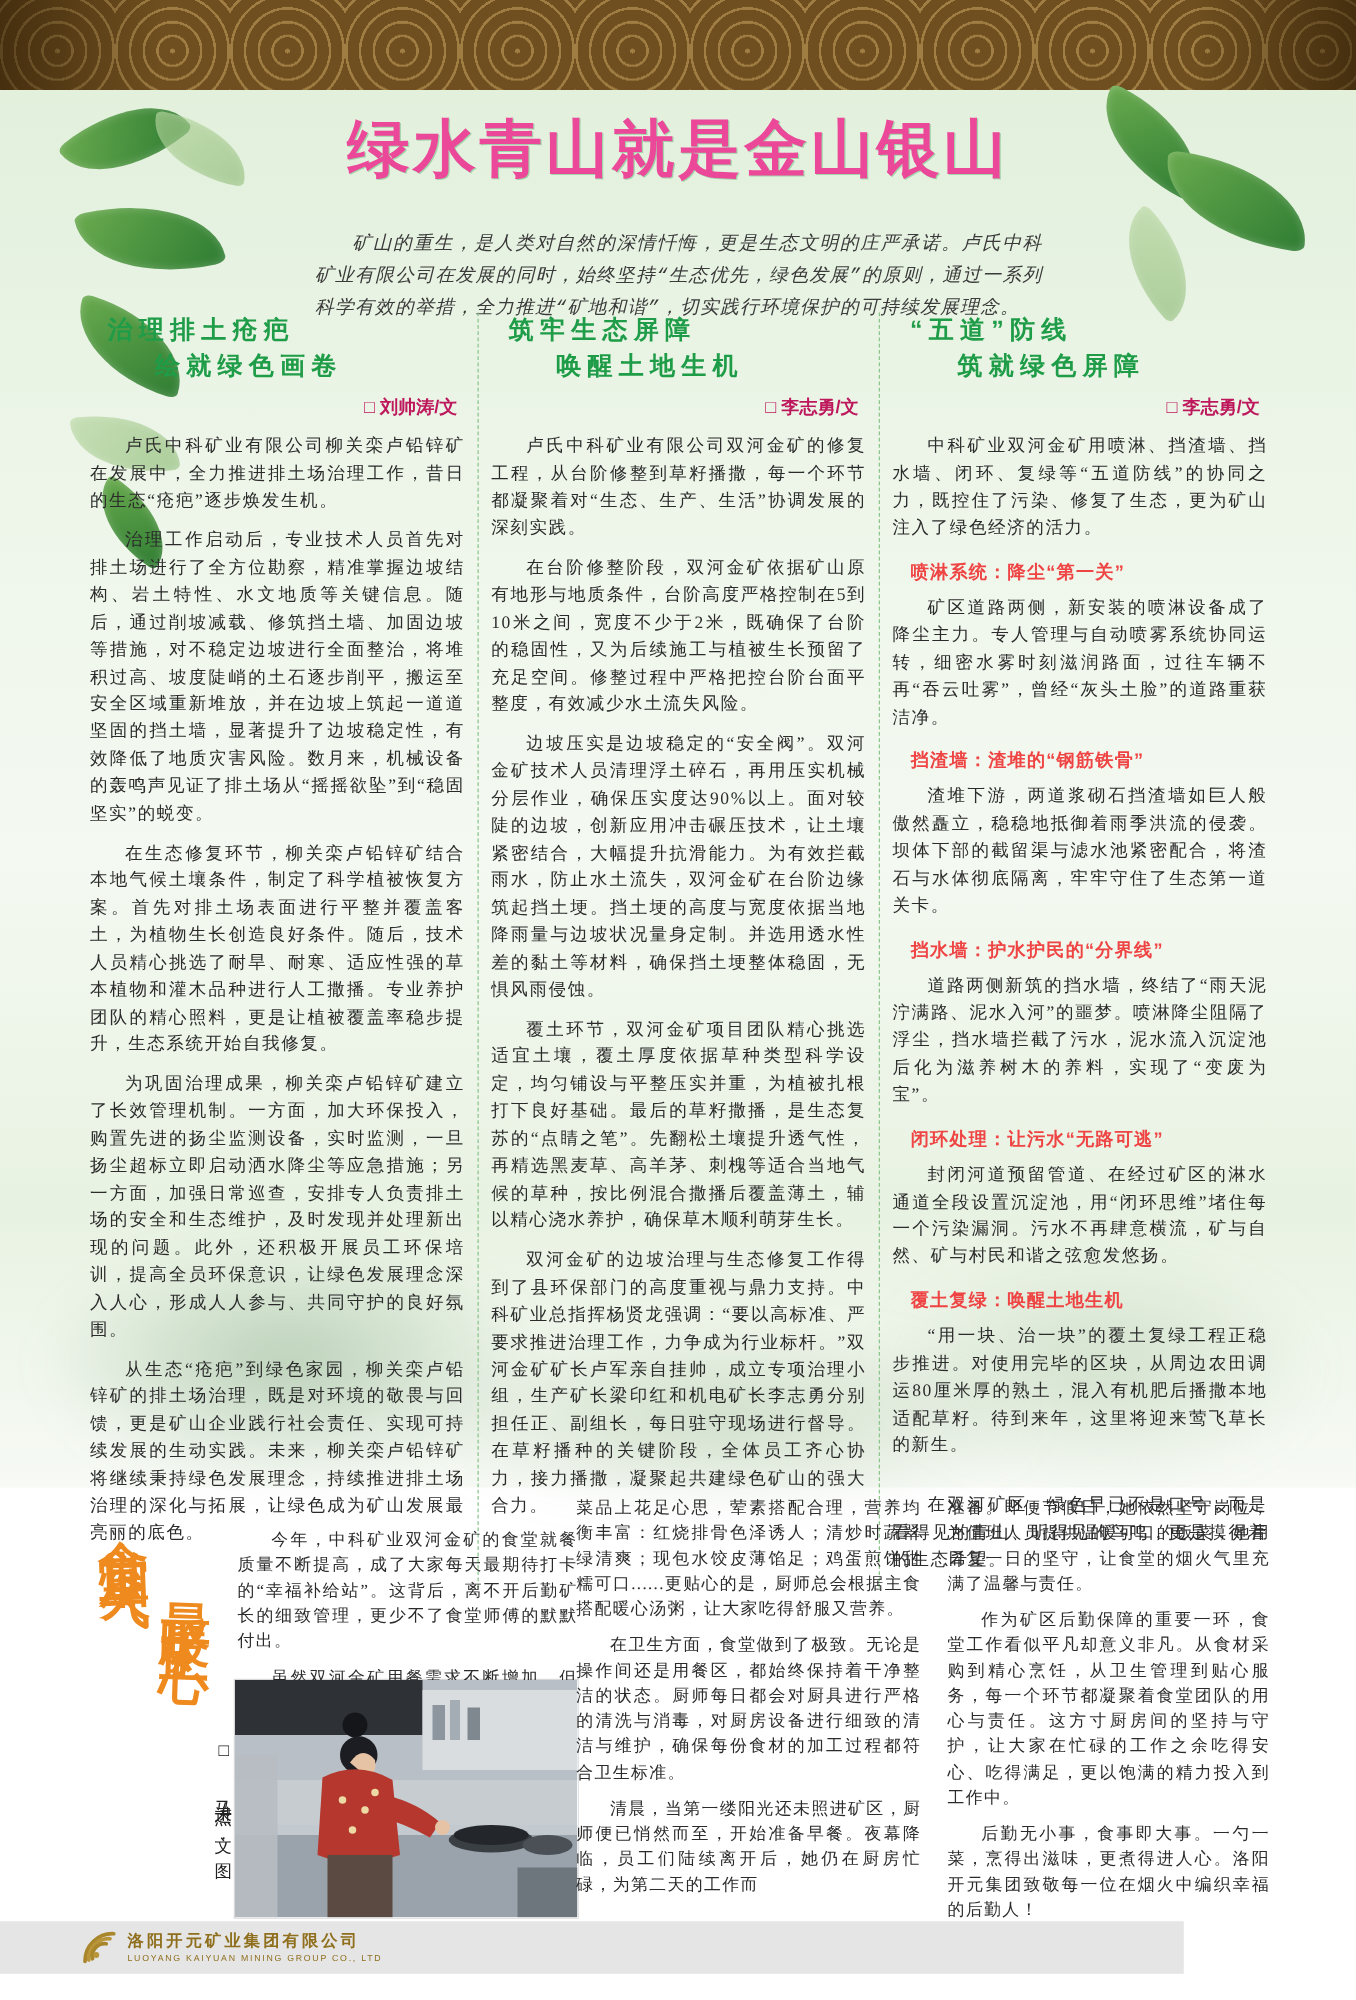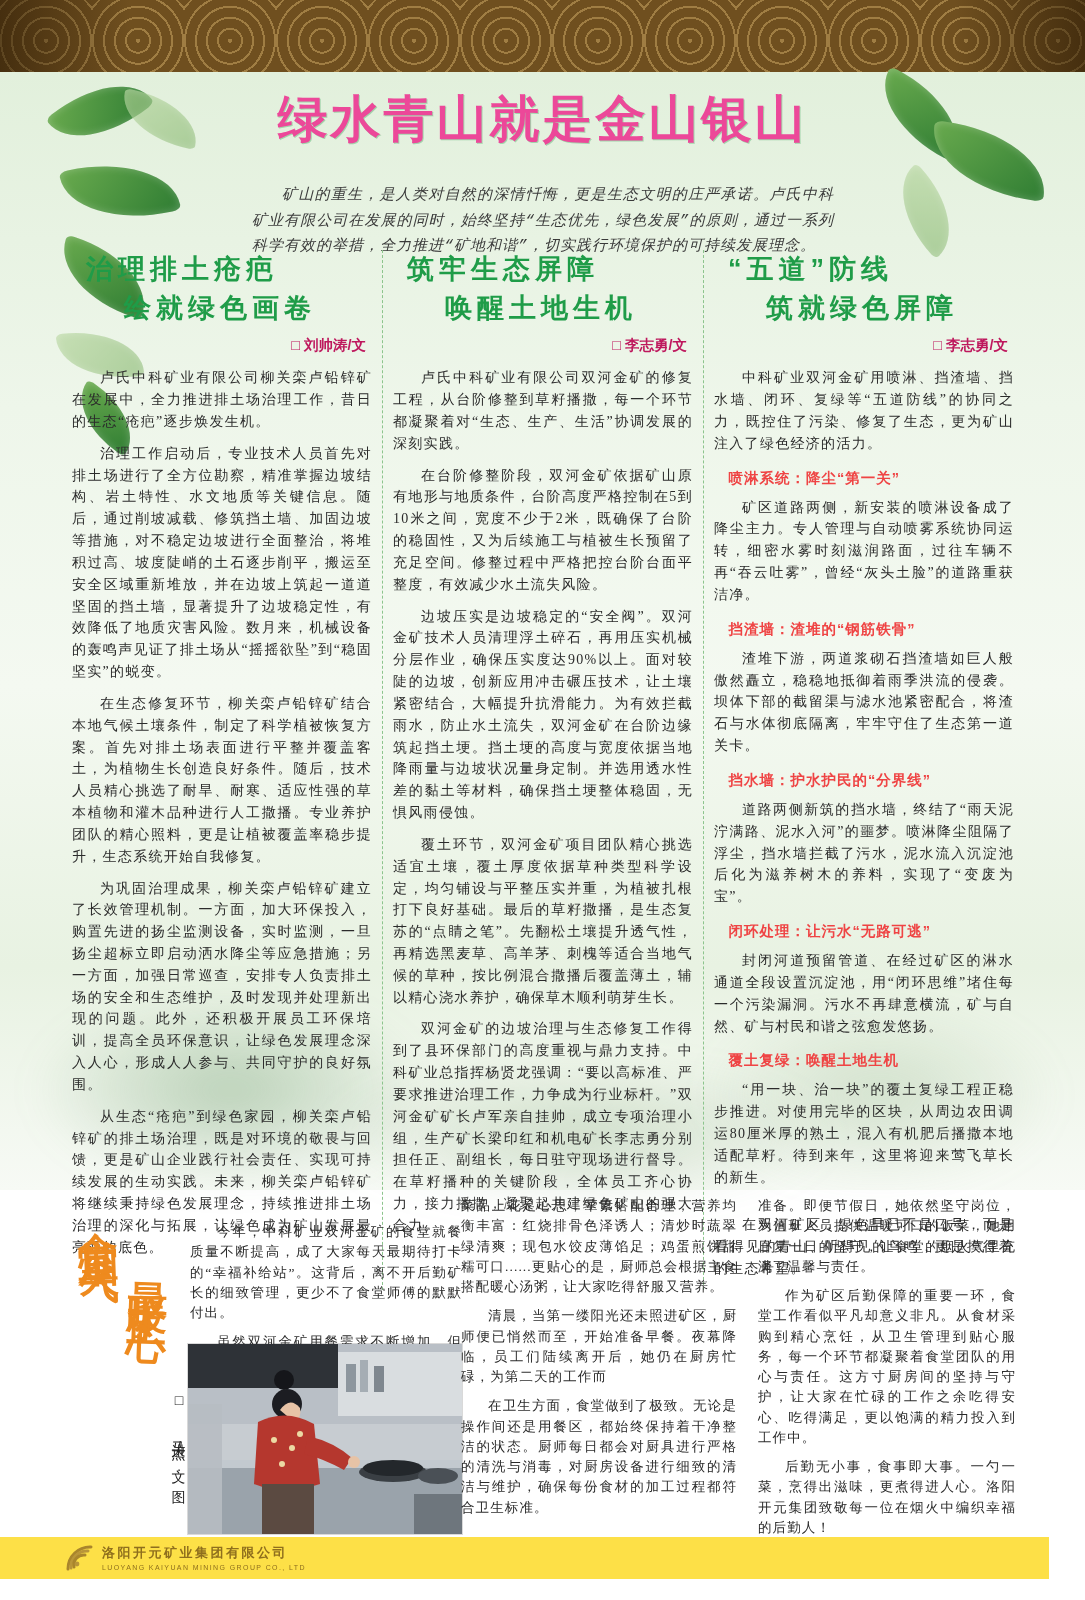--- a/index.html
+++ b/index.html
@@ -34,21 +34,21 @@
      font-size:50px;font-weight:800;color:#ec4899;letter-spacing:3px;
      font-family:"Liberation Sans",sans-serif;text-shadow:1px 1px 0 rgba(39,160,78,.35);}
   .intro{position:absolute;left:252px;top:168px;width:582px;
      font-family:Liberation Mono, monospace;font-style:italic;
      font-size:15px;line-height:1.7;color:#3a3a3a;text-align:justify;text-indent:2em;letter-spacing:1px;}
 
   
   .articles{position:absolute;left:62px;top:250px;width:962px;display:flex;}
   .col{width:300px;padding:0 10px;}
   .col + .col{border-left:1px dashed #8cc48c;}
-  .art-title{font-size:27px;font-weight:700;color:#1f9c48;letter-spacing:5px;line-height:1.45;
+  .art-title{font-size:20px;font-weight:700;color:#1f9c48;letter-spacing:5px;line-height:1.45;
      font-family:"Liberation Sans",sans-serif;}
   .art-title .l1{display:block;margin-left:14px;}
   .art-title .l2{display:block;margin-left:52px;}
   .byline{text-align:right;font-size:14.5px;color:#be185d;margin:8px 6px 12px 0;font-weight:600;}
   .body-text p{margin:0 0 10px 0;font-size:14px;line-height:1.56;letter-spacing:1.3px;color:#2b2b2b;
      text-align:justify;text-indent:2em;font-family:"Liberation Serif",serif;}
   .subhead{font-size:14.5px;font-weight:700;color:#ef4444;margin:14px 0 9px 0;text-indent:1em;
      letter-spacing:1px;font-family:"Liberation Sans",sans-serif;}
   .closing{margin-top:26px !important;}
 
@@ -64,21 +64,21 @@
   .c-col p{margin:0 0 9px 0;font-size:13.5px;line-height:1.5;letter-spacing:1.1px;color:#2b2b2b;
      text-align:justify;text-indent:2em;}
   .c-col p.cont{text-indent:0;}
   .cc1{left:190px;top:4px;width:272px;margin-top:26px;}
   .cc2{left:461px;top:4px;width:276px;}
   .cc3{left:758px;top:4px;width:258px;}
   .photo{position:absolute;left:188px;top:152px;width:274px;height:190px;overflow:hidden;
      box-shadow:0 0 0 1px rgba(0,0,0,.15);}
 
   
-  .footer{position:absolute;left:0;top:1537px;width:1049px;height:42px;background:#fde047;}
+  .footer{position:absolute;left:0;top:1537px;width:947px;height:42px;background:#e5e5e5;}
   .brand{position:absolute;left:64px;top:5px;display:flex;align-items:center;gap:8px;}
   .brand-text{display:flex;flex-direction:column;justify-content:center;}
   .brand-cn{font-size:13px;font-weight:700;color:#8f6f1d;letter-spacing:2.5px;}
   .brand-en{font-size:7px;color:#8f6f1d;letter-spacing:1.4px;margin-top:2px;}
 </style>
 </head>
 <body>
 
 <div class="page">
 
@@ -193,22 +193,22 @@
         <path d="M120,92 q26,6 44,22 l-8,12 q-22,-12 -40,-16 z" fill="#b5372e"></path>
         <circle cx="166" cy="118" r="6" fill="#e7c3a6"></circle>
         <rect x="74" y="140" width="52" height="50" fill="#5b4a41"></rect>
         <rect x="0" y="60" width="34" height="130" fill="#b7bdc2" opacity="0.9"></rect>
         <rect x="226" y="150" width="48" height="40" fill="#6e767d"></rect>
       </svg>
     </div>
 
     <div class="c-col cc2">
       <p class="cont">菜品上花足心思，荤素搭配合理，营养均衡丰富：红烧排骨色泽诱人；清炒时蔬翠绿清爽；现包水饺皮薄馅足；鸡蛋煎饼甜糯可口......更贴心的是，厨师总会根据主食搭配暖心汤粥，让大家吃得舒服又营养。</p>
+      <p>在卫生方面，食堂做到了极致。无论是操作间还是用餐区，都始终保持着干净整洁的状态。厨师每日都会对厨具进行严格的清洗与消毒，对厨房设备进行细致的清洁与维护，确保每份食材的加工过程都符合卫生标准。</p>
       <p>清晨，当第一缕阳光还未照进矿区，厨师便已悄然而至，开始准备早餐。夜幕降临，员工们陆续离开后，她仍在厨房忙碌，为第二天的工作而</p>
-      <p>在卫生方面，食堂做到了极致。无论是操作间还是用餐区，都始终保持着干净整洁的状态。厨师每日都会对厨具进行严格的清洗与消毒，对厨房设备进行细致的清洁与维护，确保每份食材的加工过程都符合卫生标准。</p>
     </div>
 
     <div class="c-col cc3">
       <p class="cont">准备。即便节假日，她依然坚守岗位，为值班人员提供温暖可口的饭菜，她用日复一日的坚守，让食堂的烟火气里充满了温馨与责任。</p>
       <p>作为矿区后勤保障的重要一环，食堂工作看似平凡却意义非凡。从食材采购到精心烹饪，从卫生管理到贴心服务，每一个环节都凝聚着食堂团队的用心与责任。这方寸厨房间的坚持与守护，让大家在忙碌的工作之余吃得安心、吃得满足，更以饱满的精力投入到工作中。</p>
       <p>后勤无小事，食事即大事。一勺一菜，烹得出滋味，更煮得进人心。洛阳开元集团致敬每一位在烟火中编织幸福的后勤人！</p>
     </div>
   </div>
 
   <div class="footer">

